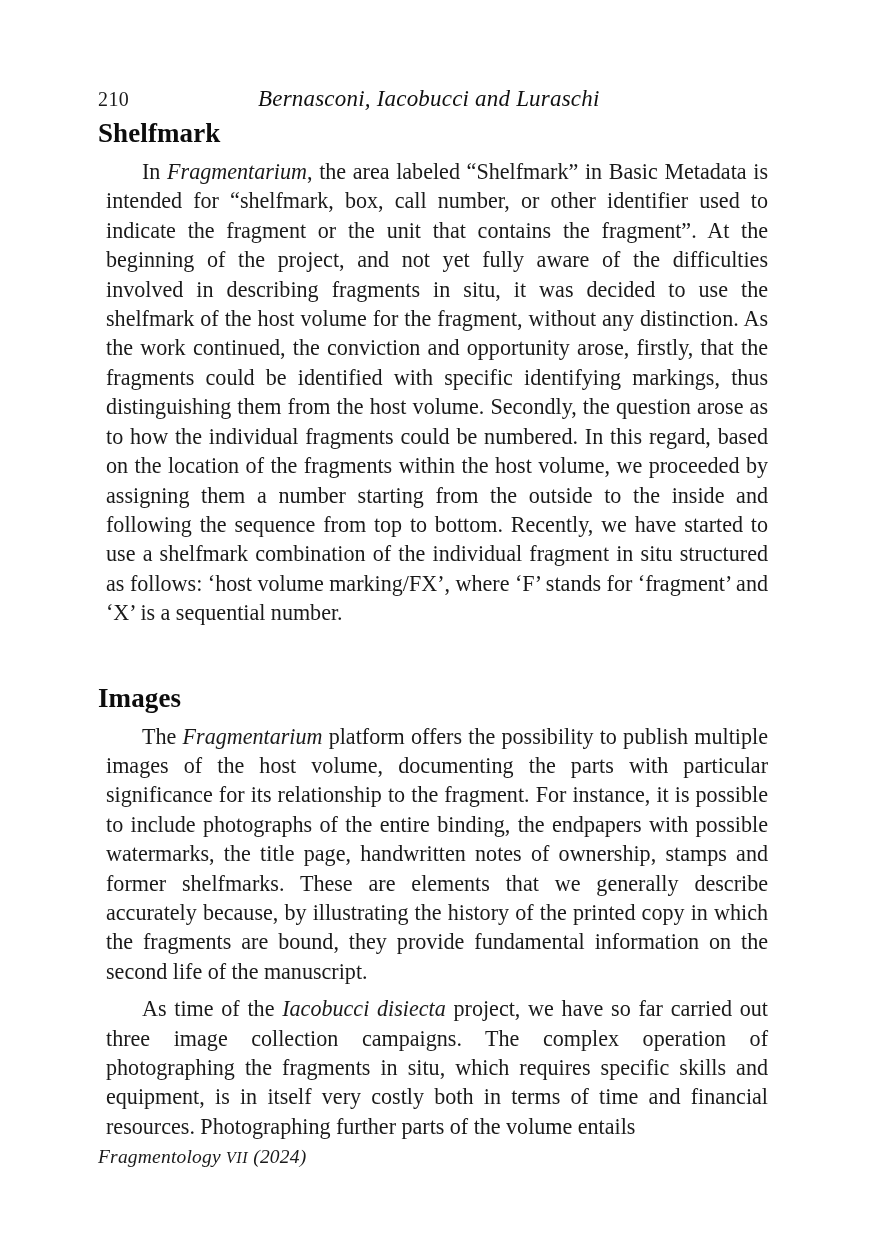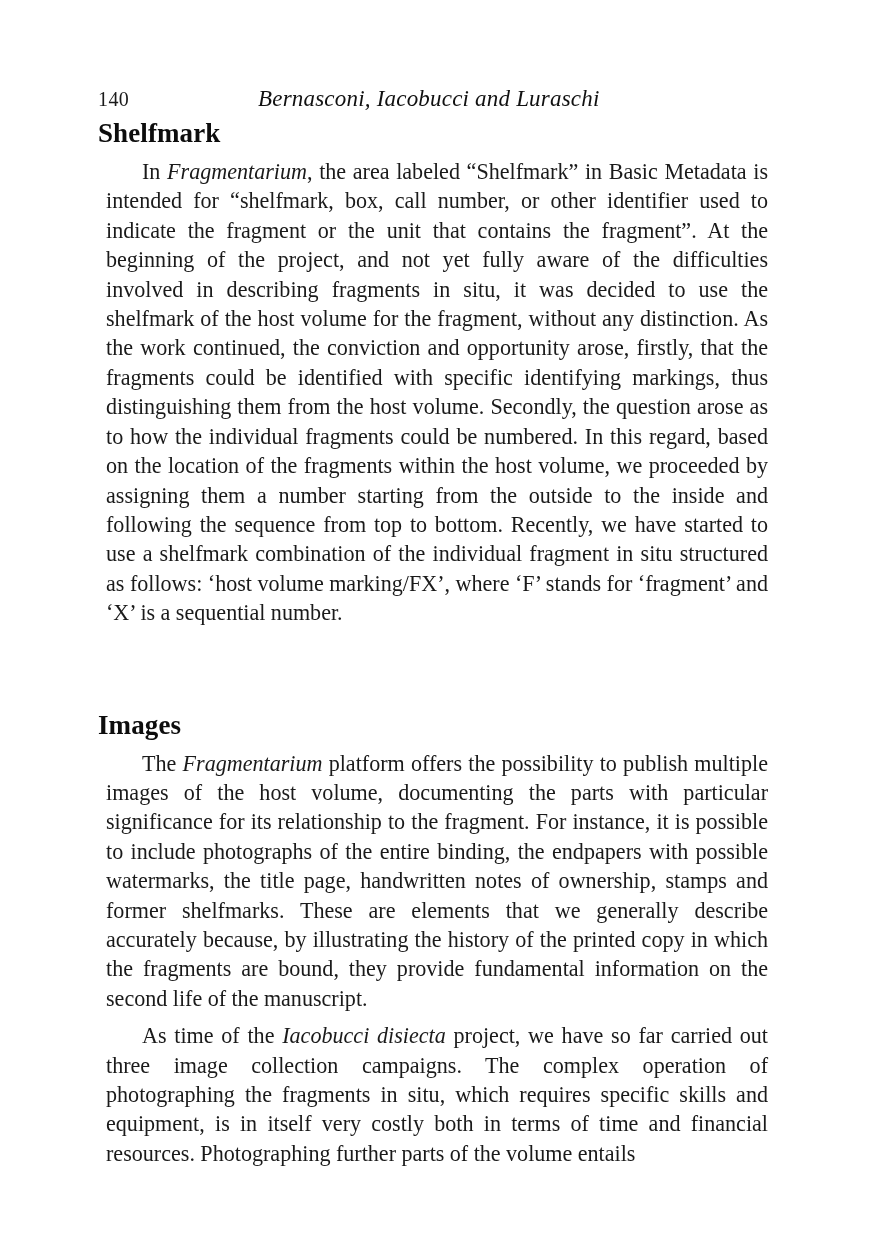--- a/index.html
+++ b/index.html
@@ -58,21 +58,21 @@
   h2.section-heading {
     font-size: 27px;
     font-weight: bold;
     line-height: 1.15;
     margin: 0 0 8px 0;
     letter-spacing: 0.1px;
     color: #0d0d0d;
   }
 
   h2.section-heading.images {
-    margin-top: 82px;
+    margin-top: 55px;
   }
 
   p.body {
     font-size: 22.1px;
     line-height: 29.4px;
     margin: 8px;
     text-align: justify;
     text-justify: inter-word;
     text-indent: 36px;
     hyphens: auto;
@@ -108,29 +108,34 @@
     font-size: 0.82em;
     letter-spacing: 0.6px;
   }
 </style>
 </head>
 <body>
 
 <div class="page">
 
   <div class="running-header">
-    <span class="folio">140</span>
+    <span class="folio">210</span>
     <span class="header-title">Bernasconi, Iacobucci and Luraschi</span>
   </div>
 
   <div class="textblock">
 
     <h2 class="section-heading">Shelfmark</h2>
     <p class="body"><span>In </span><i>Fragmentarium</i><span>, the area labeled “Shelfmark” in Basic Metadata is intended for “shelfmark, box, call number, or other identifier used to indicate the fragment or the unit that contains the fragment”. At the beginning of the project, and not yet fully aware of the difficulties involved in describing fragments in situ, it was decided to use the shelfmark of the host volume for the fragment, without any distinction. As the work continued, the conviction and opportunity arose, firstly, that the fragments could be identified with specific identifying markings, thus distinguishing them from the host volume. Secondly, the question arose as to how the individual fragments could be numbered. In this regard, based on the location of the fragments within the host volume, we proceeded by assigning them a number starting from the outside to the inside and following the sequence from top to bottom. Recently, we have started to use a shelfmark combination of the individual fragment in situ structured as follows: ‘host volume marking/FX’, where ‘F’ stands for ‘fragment’ and ‘X’ is a sequential number.</span></p>
 
     <h2 class="section-heading images">Images</h2>
     <p class="body"><span>The </span><i>Fragmentarium</i><span> platform offers the possibility to publish multiple images of the host volume, documenting the parts with particular significance for its relationship to the fragment. For instance, it is possible to include photographs of the entire binding, the endpapers with possible watermarks, the title page, handwritten notes of ownership, stamps and former shelfmarks. These are elements that we generally describe accurately because, by illustrating the history of the printed copy in which the fragments are bound, they provide fundamental information on the second life of the manuscript.</span></p>
     <p class="body"><span>As time of the </span><i>Iacobucci disiecta</i><span> project, we have so far carried out three image collection campaigns. The complex operation of photographing the fragments in situ, which requires specific skills and equipment, is in itself very costly both in terms of time and financial resources. Photographing further parts of the volume entails</span></p>
 
   </div>
 
+  <div class="footer">
+    <span class="footer-text">
+      <span>Fragmentology</span><span>&nbsp;</span><span class="smallcaps">VII</span><span>&nbsp;</span><span>(2024)</span>
+    </span>
+  </div>
 
 </div>
 
 </body></html>

